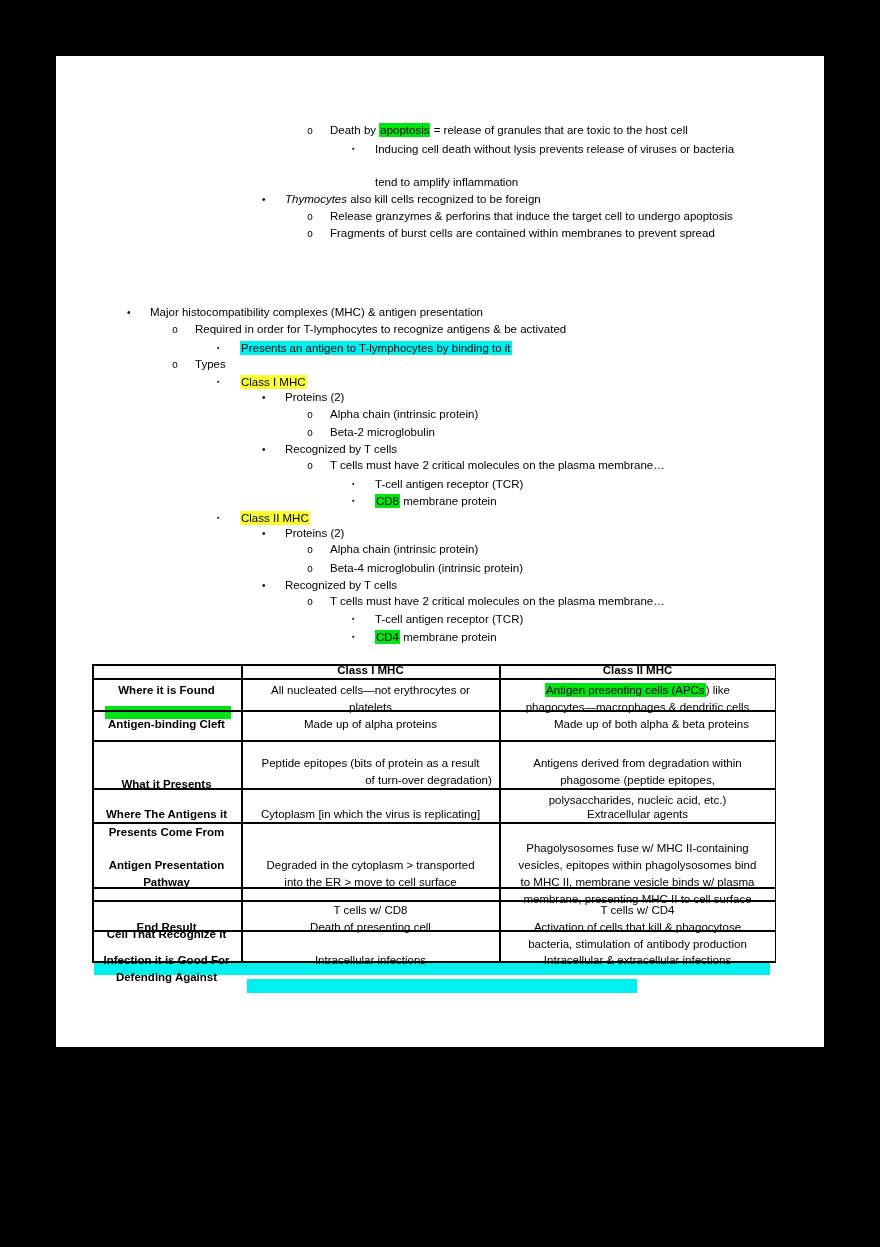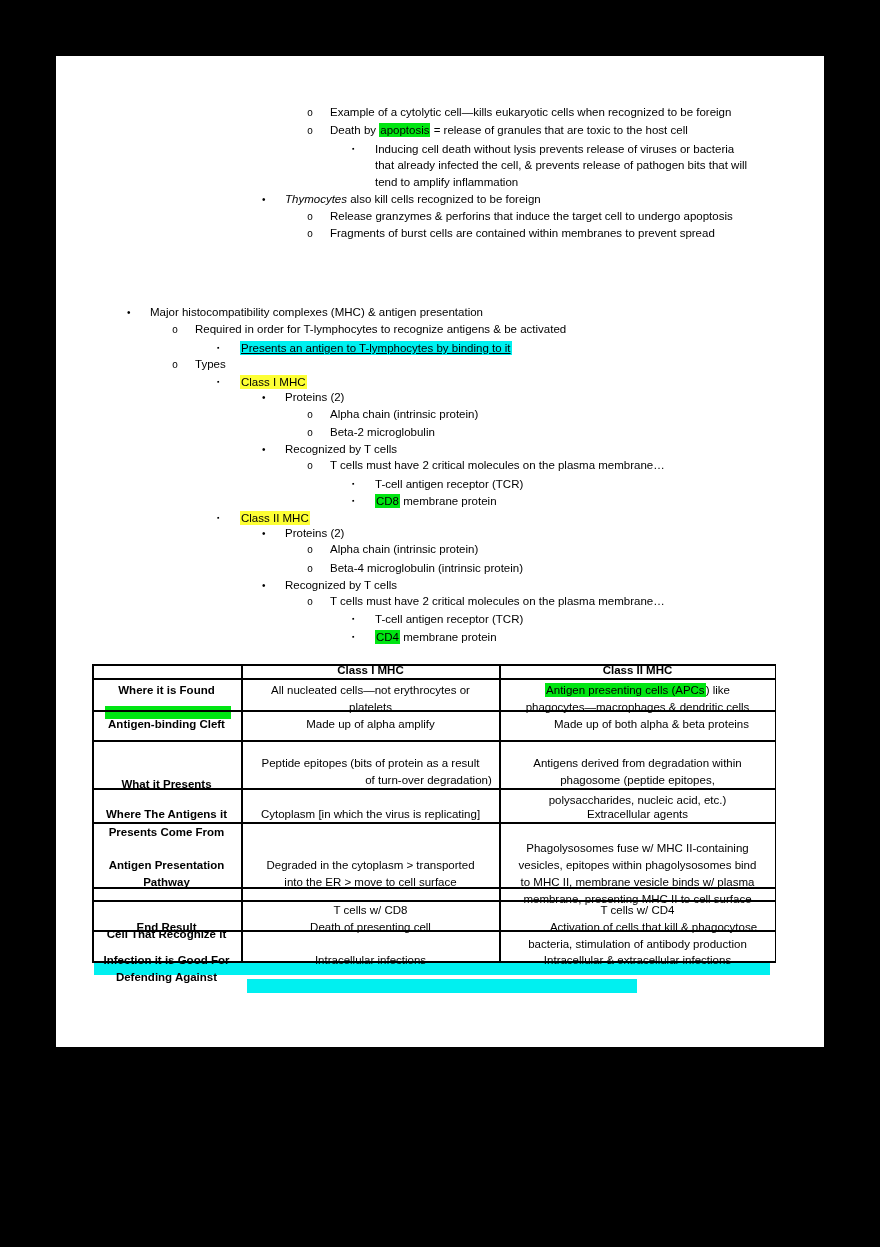--- a/index.html
+++ b/index.html
@@ -7,40 +7,38 @@
        font-family:"Liberation Sans",sans-serif;}
   .paper{position:absolute;left:56px;top:56px;width:768px;height:991px;background:#ffffff;}
   #content{position:absolute;left:0;top:0;width:880px;height:1247px;}
   #notes,#tbl{position:absolute;left:0;top:0;width:880px;height:1247px;}
   .t{position:absolute;font-size:11.5px;line-height:13px;white-space:nowrap;color:#000;}
   .cell{text-align:center;}
   .bold{font-weight:bold;}
   .it{font-style:italic;}
   .hl-green{background:var(--hl-green);padding:1px 1px;}
   .hl-yellow{background:var(--hl-yellow);padding:1px 1px;}
-  .hl-cyan{background:var(--hl-cyan);padding:1px 1px;text-decoration:underline;}
+  .hl-cyan{background:var(--hl-cyan);padding:1px 1px;}
   .bullet{display:inline-block;width:23px;}
   .b-disc{font-size:10px;}
   .b-circ{font-size:10px;font-family:"Liberation Mono",monospace;}
   .b-sq{font-size:7px;vertical-align:2px;}
   .hline{position:absolute;background:#000;height:1.5px;z-index:4;}
   .vline{position:absolute;background:#000;width:1.5px;z-index:4;}
   .bar{position:absolute;z-index:1;}
   .t{z-index:3;}
 </style>
 </head>
 <body>
 
 <div class="paper"></div>
 <div id="content">
   <div id="notes">
-      <div class="t" style="left: 307px; top: 106px;"><span class="bullet b-circ">o</span><span class="seg">Example of a cytolytic cell—kills eukaryotic cells when recognized to be foreign</span></div>
       <div class="t" style="left: 307px; top: 124px;"><span class="bullet b-circ">o</span><span class="seg">Death by </span><span class="seg hl-green">apoptosis</span><span class="seg"> = release of granules that are toxic to the host cell</span></div>
       <div class="t" style="left: 352px; top: 142px;"><span class="bullet b-sq">▪</span><span class="seg">Inducing cell death without lysis prevents release of viruses or bacteria</span></div>
-      <div class="t" style="left: 375px; top: 159px;"><span class="seg">that already infected the cell, &amp; prevents release of pathogen bits that will</span></div>
       <div class="t" style="left: 375px; top: 176px;"><span class="seg">tend to amplify inflammation</span></div>
       <div class="t" style="left: 262px; top: 193px;"><span class="bullet b-disc">•</span><span class="seg it">Thymocytes</span><span class="seg"> also kill cells recognized to be foreign</span></div>
       <div class="t" style="left: 307px; top: 210px;"><span class="bullet b-circ">o</span><span class="seg">Release granzymes &amp; perforins that induce the target cell to undergo apoptosis</span></div>
       <div class="t" style="left: 127px; top: 306px;"><span class="bullet b-disc">•</span><span class="seg">Major histocompatibility complexes (MHC) &amp; antigen presentation</span></div>
       <div class="t" style="left: 307px; top: 227px;"><span class="bullet b-circ">o</span><span class="seg">Fragments of burst cells are contained within membranes to prevent spread</span></div>
       <div class="t" style="left: 172px; top: 323px;"><span class="bullet b-circ">o</span><span class="seg">Required in order for T-lymphocytes to recognize antigens &amp; be activated</span></div>
       <div class="t" style="left: 217px; top: 341px;"><span class="bullet b-sq">▪</span><span class="seg hl-cyan">Presents an antigen to T-lymphocytes by binding to it</span></div>
       <div class="t" style="left: 172px; top: 358px;"><span class="bullet b-circ">o</span><span class="seg">Types</span></div>
       <div class="t" style="left: 217px; top: 375px;"><span class="bullet b-sq">▪</span><span class="seg hl-yellow">Class I MHC</span></div>
       <div class="t" style="left: 262px; top: 391px;"><span class="bullet b-disc">•</span><span class="seg">Proteins (2)</span></div>
@@ -78,21 +76,21 @@
       <div class="vline" style="left: 499px; top: 664px; height: 298.5px;"></div>
       <div class="vline" style="left: 774.5px; top: 664px; height: 298.5px;"></div>
       <div class="t cell bold" style="left: 244px; top: 664px; width: 253px;"><span class="seg">Class I MHC</span></div>
       <div class="t cell bold" style="left: 502px; top: 664px; width: 271px;"><span class="seg">Class II MHC</span></div>
       <div class="t cell bold" style="left: 94px; top: 684px; width: 145px;"><span class="seg">Where it is Found</span></div>
       <div class="t cell" style="left: 244px; top: 684px; width: 253px;"><span class="seg">All nucleated cells—not erythrocytes or</span></div>
       <div class="t cell" style="left: 244px; top: 701px; width: 253px;"><span class="seg">platelets</span></div>
       <div class="t cell" style="left: 502px; top: 684px; width: 271px;"><span class="seg hl-green">Antigen presenting cells (APCs</span><span class="seg">) like</span></div>
       <div class="t cell" style="left: 502px; top: 701px; width: 271px;"><span class="seg">phagocytes—macrophages &amp; dendritic cells</span></div>
       <div class="t cell bold" style="left: 94px; top: 718px; width: 145px;"><span class="seg">Antigen-binding Cleft</span></div>
-      <div class="t cell" style="left: 244px; top: 718px; width: 253px;"><span class="seg">Made up of alpha amplify</span></div>
+      <div class="t cell" style="left: 244px; top: 718px; width: 253px;"><span class="seg">Made up of alpha proteins</span></div>
       <div class="t cell" style="left: 502px; top: 718px; width: 271px; margin-left: 14px;"><span class="seg">Made up of both alpha &amp; beta proteins</span></div>
       <div class="t cell" style="left: 244px; top: 757px; width: 253px;"><span class="seg">Peptide epitopes (bits of protein as a result</span></div>
       <div class="t cell" style="left: 258px; top: 774px; width: 253px; margin-left: 44px;"><span class="seg">of turn-over degradation)</span></div>
       <div class="t cell bold" style="left: 94px; top: 778px; width: 145px;"><span class="seg">What it Presents</span></div>
       <div class="t cell" style="left: 502px; top: 757px; width: 271px;"><span class="seg">Antigens derived from degradation within</span></div>
       <div class="t cell" style="left: 502px; top: 774px; width: 271px;"><span class="seg">phagosome (peptide epitopes,</span></div>
       <div class="t cell" style="left: 502px; top: 794px; width: 271px;"><span class="seg">polysaccharides, nucleic acid, etc.)</span></div>
       <div class="t cell bold" style="left: 94px; top: 808px; width: 145px;"><span class="seg">Where The Antigens it</span></div>
       <div class="t cell" style="left: 244px; top: 808px; width: 253px;"><span class="seg">Cytoplasm [in which the virus is replicating]</span></div>
       <div class="t cell" style="left: 502px; top: 808px; width: 271px;"><span class="seg">Extracellular agents</span></div>
@@ -103,20 +101,20 @@
       <div class="t cell" style="left: 244px; top: 876px; width: 253px;"><span class="seg">into the ER &gt; move to cell surface</span></div>
       <div class="t cell" style="left: 502px; top: 842px; width: 271px;"><span class="seg">Phagolysosomes fuse w/ MHC II-containing</span></div>
       <div class="t cell" style="left: 502px; top: 859px; width: 271px;"><span class="seg">vesicles, epitopes within phagolysosomes bind</span></div>
       <div class="t cell" style="left: 502px; top: 876px; width: 271px;"><span class="seg">to MHC II, membrane vesicle binds w/ plasma</span></div>
       <div class="t cell" style="left: 502px; top: 893px; width: 271px;"><span class="seg">membrane, presenting MHC II to cell surface</span></div>
       <div class="t cell bold" style="left: 94px; top: 904px; width: 145px; margin-top: 24px;"><span class="seg">Cell That Recognize it</span></div>
       <div class="t cell bold" style="left: 94px; top: 921px; width: 145px;"><span class="seg">End Result</span></div>
       <div class="t cell" style="left: 244px; top: 904px; width: 253px;"><span class="seg">T cells w/ CD8</span></div>
       <div class="t cell" style="left: 244px; top: 921px; width: 253px;"><span class="seg">Death of presenting cell</span></div>
       <div class="t cell" style="left: 502px; top: 904px; width: 271px;"><span class="seg">T cells w/ CD4</span></div>
-      <div class="t cell" style="left: 502px; top: 921px; width: 271px; padding-left: 16px;"><span class="seg">Activation of cells that kill &amp; phagocytose</span></div>
+      <div class="t cell" style="left: 502px; top: 921px; width: 271px;"><span class="seg">Activation of cells that kill &amp; phagocytose</span></div>
       <div class="t cell" style="left: 502px; top: 938px; width: 271px;"><span class="seg">bacteria, stimulation of antibody production</span></div>
       <div class="t cell bold" style="left: 94px; top: 954px; width: 145px;"><span class="seg">Infection it is Good For</span></div>
       <div class="t cell bold" style="left: 94px; top: 971px; width: 145px;"><span class="seg">Defending Against</span></div>
       <div class="t cell" style="left: 244px; top: 954px; width: 253px;"><span class="seg">Intracellular infections</span></div>
       <div class="t cell" style="left: 502px; top: 954px; width: 271px;"><span class="seg">Intracellular &amp; extracellular infections</span></div>
     </div>
 </div>
 
 </body></html>

